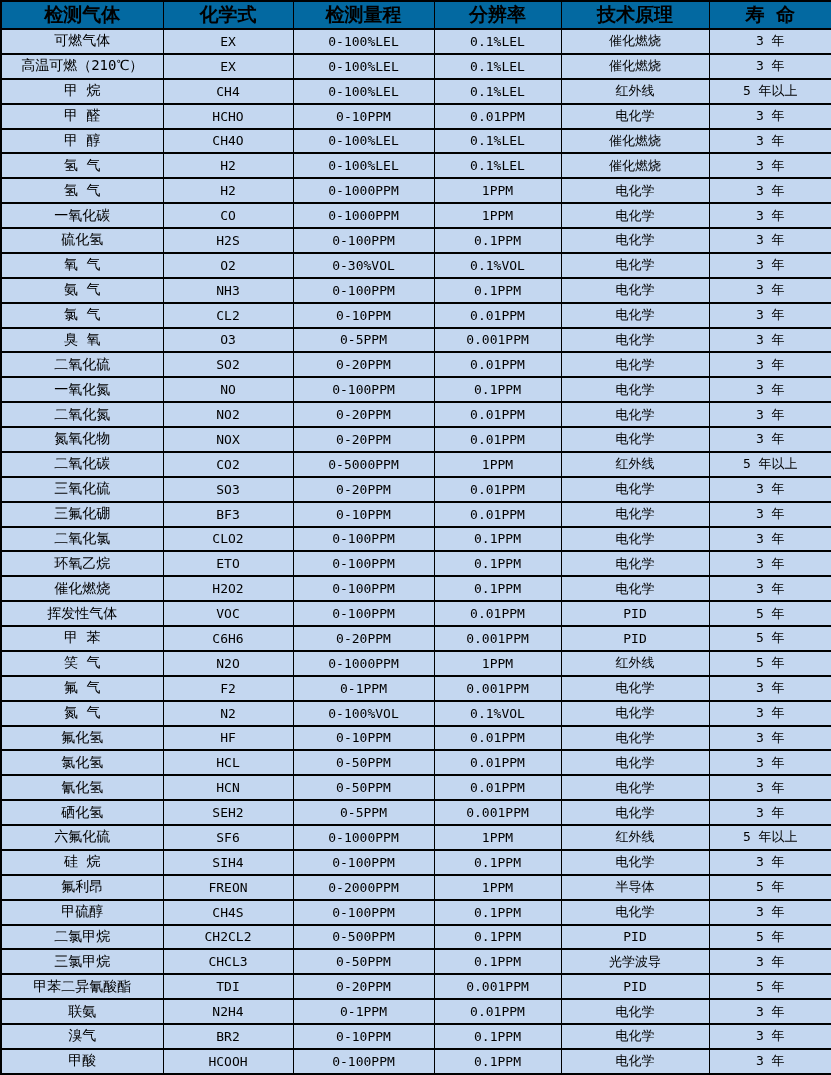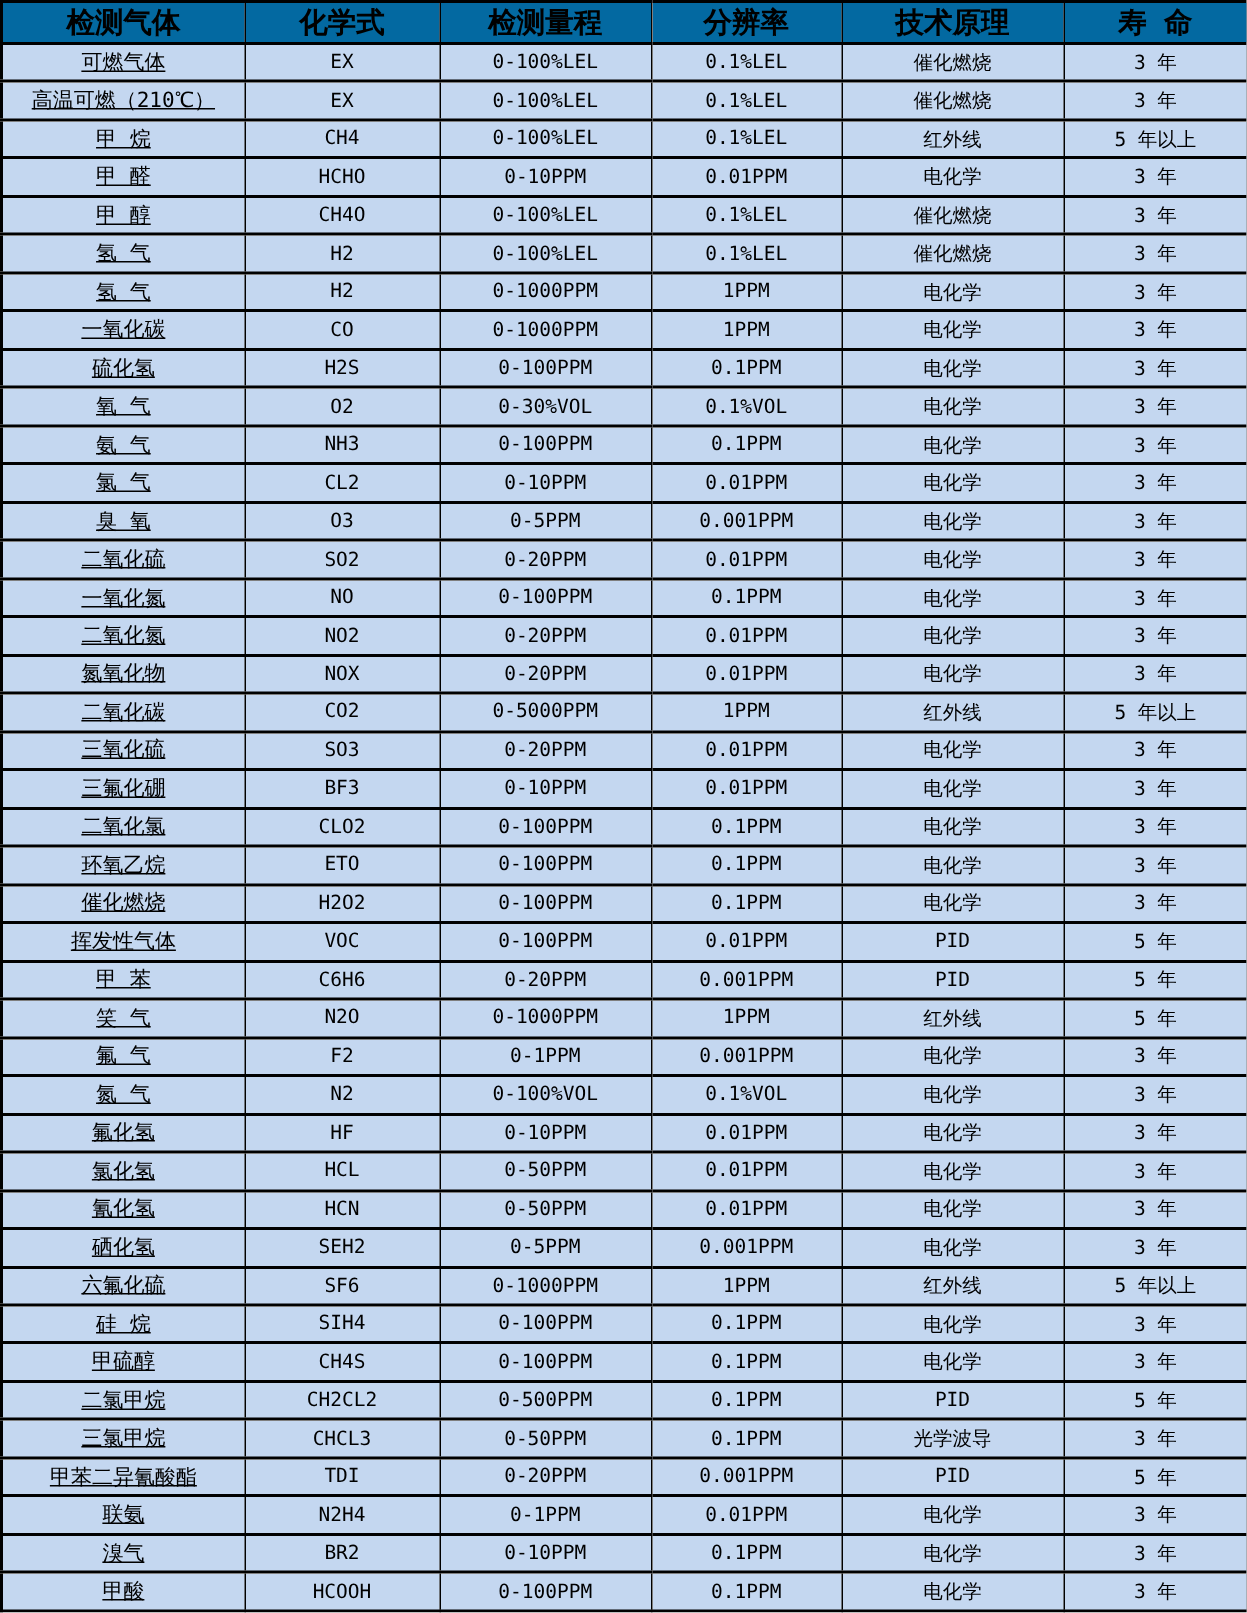--- a/index.html
+++ b/index.html
@@ -36,21 +36,20 @@
     font-size: 19px;
     height: 22px;
   }
   .spec-table td {
     background: #c4d7f0;
     font-size: 13px;
     height: 21px;
   }
   .spec-table td.cell-gas-name {
     font-size: 14px;
-    text-decoration: underline;
   }
 </style>
 </head>
 <body>
 
 <table class="spec-table">
   <colgroup>
     <col style="width:162px">
     <col style="width:130px">
     <col style="width:141px">
@@ -335,20 +334,28 @@
       </tr>
       <tr>
         <td class="cell-gas-name">硅 烷</td>
         <td class="cell-formula">SIH4</td>
         <td class="cell-range">0-100PPM</td>
         <td class="cell-resolution">0.1PPM</td>
         <td class="cell-principle">电化学</td>
         <td class="cell-lifespan">3 年</td>
       </tr>
       <tr>
+        <td class="cell-gas-name">氟利昂</td>
+        <td class="cell-formula">FREON</td>
+        <td class="cell-range">0-2000PPM</td>
+        <td class="cell-resolution">1PPM</td>
+        <td class="cell-principle">半导体</td>
+        <td class="cell-lifespan">5 年</td>
+      </tr>
+      <tr>
         <td class="cell-gas-name">甲硫醇</td>
         <td class="cell-formula">CH4S</td>
         <td class="cell-range">0-100PPM</td>
         <td class="cell-resolution">0.1PPM</td>
         <td class="cell-principle">电化学</td>
         <td class="cell-lifespan">3 年</td>
       </tr>
       <tr>
         <td class="cell-gas-name">二氯甲烷</td>
         <td class="cell-formula">CH2CL2</td>

